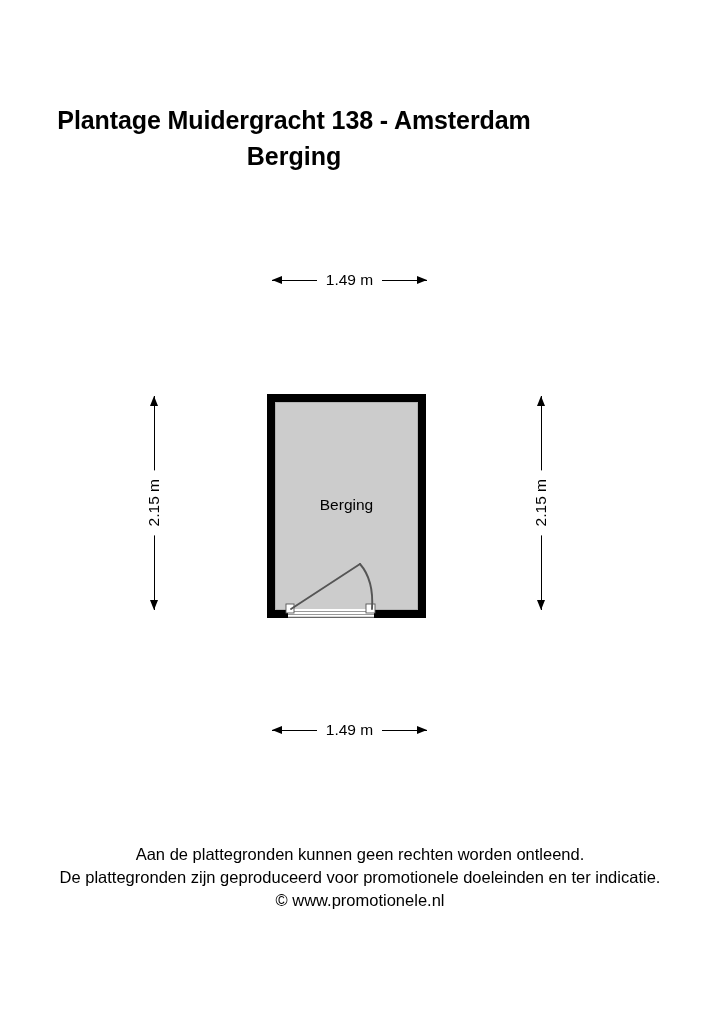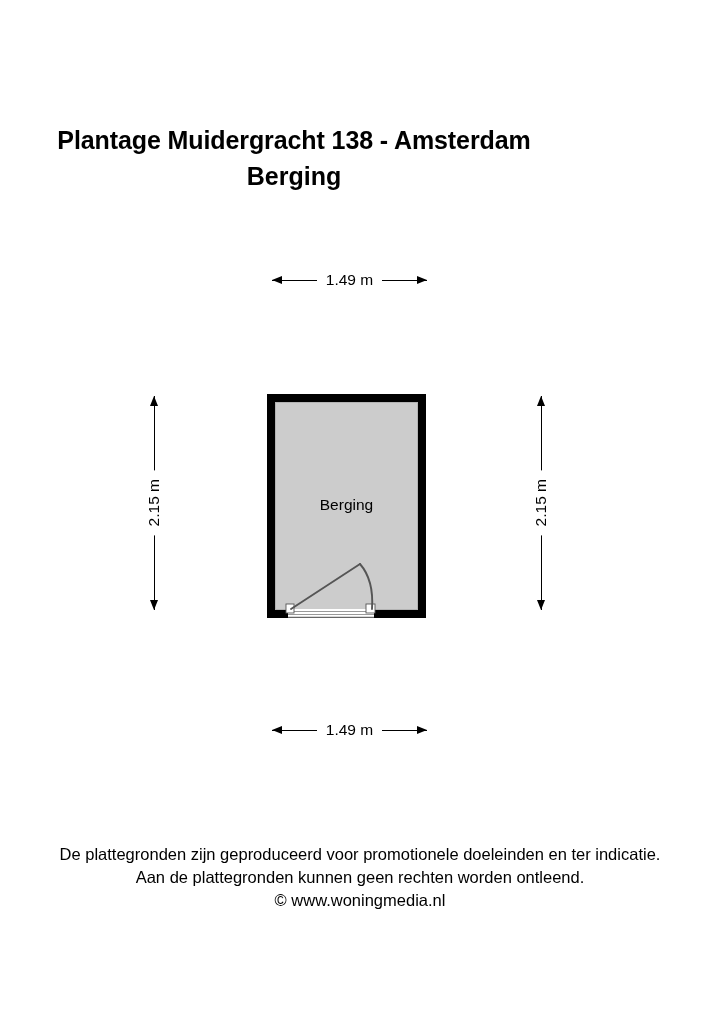--- a/index.html
+++ b/index.html
@@ -26,21 +26,20 @@
     background: #ffffff;
   }
 
   
   .title-block {
     position: absolute;
     left: 0;
     top: 104px;
     width: 588px;
     text-align: center;
-    margin-top: 20px;
   }
   .title-line-1 {
     font-size: 25px;
     font-weight: bold;
     line-height: 32px;
     letter-spacing: -0.1px;
     white-space: nowrap;
   }
   .title-line-2 {
     font-size: 25px;
@@ -241,18 +240,18 @@
     <div class="dim-h" style="left:272px; top:720px; width:155px;">
       <div class="bar"></div>
       <div class="arrow-left"></div>
       <div class="arrow-right"></div>
       <span class="dim-label">1.49 m</span>
     </div>
 
   </div>
 
   <div class="footer">
+    <div class="footer-line">Aan de plattegronden kunnen geen rechten worden ontleend.</div>
     <div class="footer-line">De plattegronden zijn geproduceerd voor promotionele doeleinden en ter indicatie.</div>
-    <div class="footer-line">Aan de plattegronden kunnen geen rechten worden ontleend.</div>
-    <div class="footer-line">© www.woningmedia.nl</div>
+    <div class="footer-line">© www.promotionele.nl</div>
   </div>
 
 </div>
 
 </body></html>

